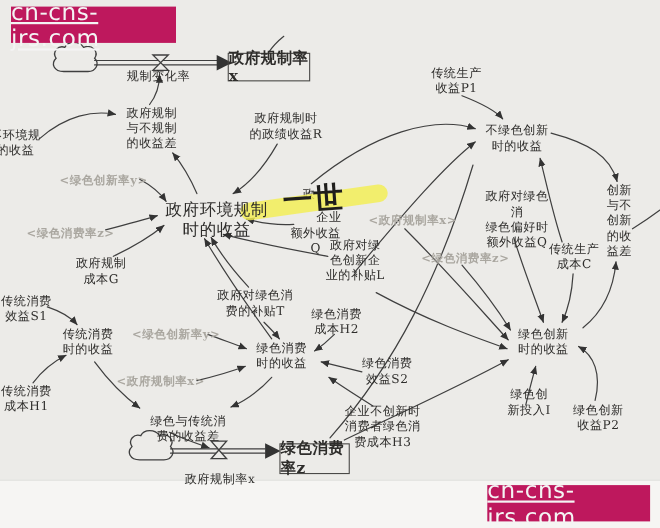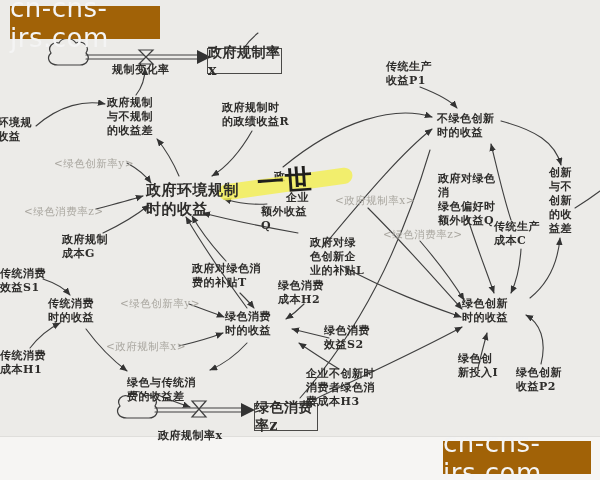--- a/index.html
+++ b/index.html
@@ -1,31 +1,31 @@
 <!DOCTYPE html>
 <html><head>
 <meta charset="utf-8">
 <style>
   html,body{margin:0;padding:0;}
   body{width:600px;height:480px;position:relative;overflow:hidden;
        background:#ecebe8;font-family:"DejaVu Serif",serif;}
   .strip{position:absolute;left:0;top:436px;width:600px;height:44px;
          background:#f6f5f3;border-top:1px solid #dfdedb;z-index:0;}
   svg.wires{position:absolute;left:0;top:0;z-index:1;}
-  .node{position:absolute;font-weight:bold;font-size:11px;line-height:1.28;
-        color:#2e2d2b;text-align:left;white-space:pre-line;letter-spacing:.5px;z-index:3;}
+  .node{position:absolute;font-weight:normal;font-size:11px;line-height:1.28;
+        color:#2e2d2b;text-align:center;white-space:pre-line;letter-spacing:.5px;z-index:3;}
   .big{font-size:15px;}
-  .ref{position:absolute;font-size:10.5px;font-weight:normal;color:#aaa7a0;
+  .ref{position:absolute;font-size:10.5px;font-weight:bold;color:#aaa7a0;
        white-space:nowrap;letter-spacing:.5px;z-index:3;}
   .stock{position:absolute;border:1.4px solid #4a4947;display:flex;align-items:center;
          justify-content:center;font-size:14px;font-weight:bold;color:#2e2d2b;
          letter-spacing:.5px;z-index:3;background:transparent;}
-  .wm{position:absolute;background:#a16207;color:#f4f4f4;z-index:6;
-      font-family:"DejaVu Sans",sans-serif;font-size:26px;letter-spacing:.5px;
-      display:flex;align-items:center;justify-content:center;}
+  .wm{position:absolute;background:#be185d;color:#f4f4f4;z-index:6;
+      font-family:"DejaVu Sans",sans-serif;font-size:21px;letter-spacing:.5px;
+      display:flex;align-items:center;justify-content:center;text-decoration:underline;}
   .hl{position:absolute;left:218px;top:176px;width:135px;height:16px;
       background:#f3ee52;opacity:.82;border-radius:8px;
       transform:rotate(-8deg);z-index:2;}
   .hl-under{z-index:1 !important;}
   .scribble{position:absolute;left:257px;top:163px;font-size:27px;font-weight:bold;
             color:#1f1e1c;transform:rotate(-4deg);z-index:4;letter-spacing:1px;}
 </style>
 </head>
 <body>
 
@@ -104,21 +104,21 @@
 的政绩收益R</div>
 <div class="node" style="left:-14px;top:116px;width:56px;">不环境规
 的收益</div>
 <div class="node big" style="left:146px;top:181px;width:102px;">政府环境规制
 时的收益</div>
 <div class="node" style="left:62px;top:233px;width:60px;">政府规制
 成本G</div>
 <div class="node hl-under" style="left:274px;top:170px;width:14px;">政</div>
 <div class="node" style="left:286px;top:191px;width:26px;">企业</div>
 <div class="node" style="left:261px;top:205px;width:52px;">额外收益Q</div>
-<div class="node" style="left:292px;top:236px;width:62px;margin-left:18px;">政府对绿
+<div class="node" style="left:292px;top:216px;width:62px;">政府对绿
 色创新企
 业的补贴L</div>
 <div class="node" style="left:192px;top:262px;width:80px;">政府对绿色消
 费的补贴T</div>
 <div class="node" style="left:386px;top:60px;width:58px;">传统生产
 收益P1</div>
 <div class="node" style="left:437px;top:112px;width:66px;">不绿色创新
 时的收益</div>
 <div class="node" style="left:438px;top:172px;width:64px;">政府对绿色消
 绿色偏好时

